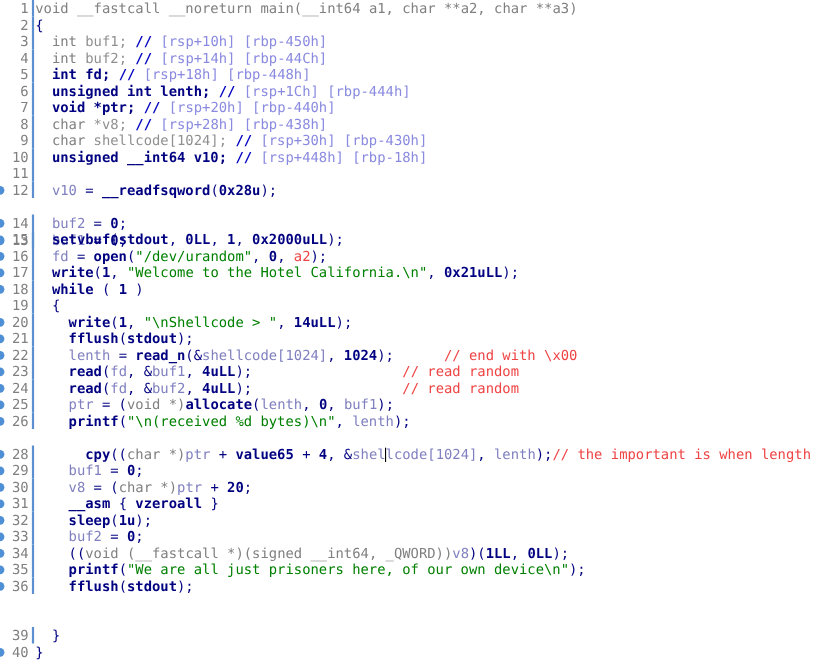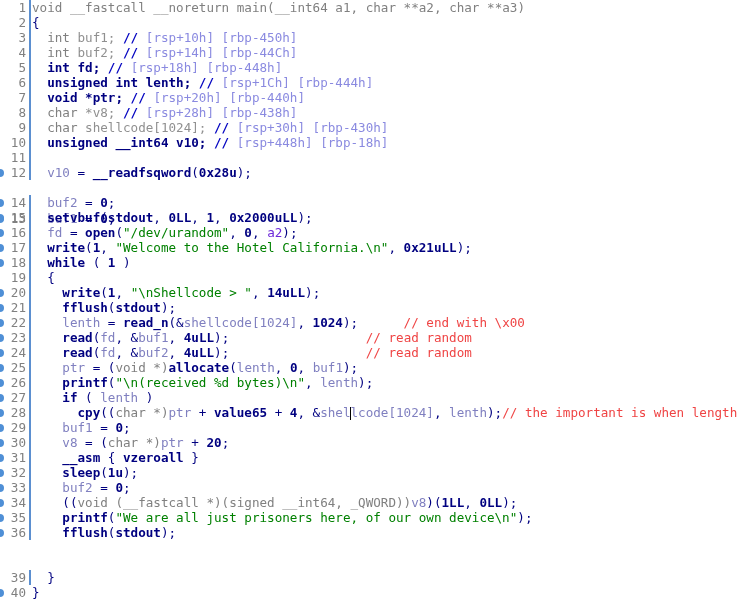--- a/index.html
+++ b/index.html
@@ -82,21 +82,21 @@
   }
 
   
   .t-plain   { color: #000080; }            
   .t-kw      { color: #000080; font-weight: bold; }  
   .t-kwdim   { color: #808080; }            
   .t-fn      { color: #000080; font-weight: bold; }  
   .t-num     { color: #000080; font-weight: bold; }  
   .t-var     { color: #8080c0; }            
   .t-vardim  { color: #909090; }            
-  .t-arg     { color: #6d28d9; }            
+  .t-arg     { color: #ef4444; }            
   .t-str     { color: #008000; }            
   .t-cmt     { color: #ef4444; }            
   .t-cmtmark { color: #0000c0; font-weight: bold; }  
   .t-stkoff  { color: #8a8ae0; }            
   .t-dim     { color: #808080; }            
 
   
   .caret {
     display: inline-block;
     width: 0;
@@ -129,21 +129,20 @@
     <div class="code-line" style="position: absolute; left: 0px; top: 240px; width: 743px;"><div class="gutter"><span class="addr-dot"></span><span class="lineno">17</span></div><span class="vbar"></span><div class="code-text"><span class="t-plain">  </span><span class="t-fn">write</span><span class="t-plain">(</span><span class="t-num">1</span><span class="t-plain">, </span><span class="t-str">"Welcome to the Hotel California.\n"</span><span class="t-plain">, </span><span class="t-num">0x21uLL</span><span class="t-plain">);</span></div></div>
     <div class="code-line" style="position: absolute; left: 0px; top: 255px; width: 726px;"><div class="gutter"><span class="addr-dot"></span><span class="lineno">18</span></div><span class="vbar"></span><div class="code-text"><span class="t-plain">  </span><span class="t-kw">while</span><span class="t-plain"> ( </span><span class="t-num">1</span><span class="t-plain"> )</span></div></div>
     <div class="code-line" style="position: absolute; left: 0px; top: 270px; width: 743px;"><div class="gutter"><span class="lineno">19</span></div><span class="vbar"></span><div class="code-text"><span class="t-plain">  {</span></div></div>
     <div class="code-line" style="position: absolute; left: 0px; top: 285px; width: 743px;"><div class="gutter"><span class="addr-dot"></span><span class="lineno">20</span></div><span class="vbar"></span><div class="code-text"><span class="t-plain">    </span><span class="t-fn">write</span><span class="t-plain">(</span><span class="t-num">1</span><span class="t-plain">, </span><span class="t-str">"\nShellcode &gt; "</span><span class="t-plain">, </span><span class="t-num">14uLL</span><span class="t-plain">);</span></div></div>
     <div class="code-line" style="position: absolute; left: 0px; top: 300px; width: 743px;"><div class="gutter"><span class="addr-dot"></span><span class="lineno">21</span></div><span class="vbar"></span><div class="code-text"><span class="t-plain">    </span><span class="t-fn">fflush</span><span class="t-plain">(</span><span class="t-fn">stdout</span><span class="t-plain">);</span></div></div>
     <div class="code-line" style="position: absolute; left: 0px; top: 315px; width: 743px;"><div class="gutter"><span class="addr-dot"></span><span class="lineno">22</span></div><span class="vbar"></span><div class="code-text"><span class="t-plain">    </span><span class="t-var">lenth</span><span class="t-plain"> = </span><span class="t-fn">read_n</span><span class="t-plain">(&amp;</span><span class="t-var">shellcode[1024]</span><span class="t-plain">, </span><span class="t-num">1024</span><span class="t-plain">);</span><span class="t-plain">      </span><span class="t-cmt">// end with \x00</span></div></div>
     <div class="code-line" style="position: absolute; left: 0px; top: 330px; width: 743px;"><div class="gutter"><span class="addr-dot"></span><span class="lineno">23</span></div><span class="vbar"></span><div class="code-text"><span class="t-plain">    </span><span class="t-fn">read</span><span class="t-plain">(</span><span class="t-var">fd</span><span class="t-plain">, &amp;</span><span class="t-var">buf1</span><span class="t-plain">, </span><span class="t-num">4uLL</span><span class="t-plain">);</span><span class="t-plain">                  </span><span class="t-cmt">// read random</span></div></div>
     <div class="code-line" style="position: absolute; left: 0px; top: 345px; width: 743px;"><div class="gutter"><span class="addr-dot"></span><span class="lineno">24</span></div><span class="vbar"></span><div class="code-text"><span class="t-plain">    </span><span class="t-fn">read</span><span class="t-plain">(</span><span class="t-var">fd</span><span class="t-plain">, &amp;</span><span class="t-var">buf2</span><span class="t-plain">, </span><span class="t-num">4uLL</span><span class="t-plain">);</span><span class="t-plain">                  </span><span class="t-cmt">// read random</span></div></div>
     <div class="code-line" style="position: absolute; left: 0px; top: 360px; width: 743px;"><div class="gutter"><span class="addr-dot"></span><span class="lineno">25</span></div><span class="vbar"></span><div class="code-text"><span class="t-plain">    </span><span class="t-var">ptr</span><span class="t-plain"> = (</span><span class="t-dim">void </span><span class="t-dim">*)</span><span class="t-fn">allocate</span><span class="t-plain">(</span><span class="t-var">lenth</span><span class="t-plain">, </span><span class="t-num">0</span><span class="t-plain">, </span><span class="t-var">buf1</span><span class="t-plain">);</span></div></div>
     <div class="code-line" style="position: absolute; left: 0px; top: 375px; width: 743px;"><div class="gutter"><span class="addr-dot"></span><span class="lineno">26</span></div><span class="vbar"></span><div class="code-text"><span class="t-plain">    </span><span class="t-fn">printf</span><span class="t-plain">(</span><span class="t-str">"\n(received %d bytes)\n"</span><span class="t-plain">, </span><span class="t-var">lenth</span><span class="t-plain">);</span></div></div>
-    <div class="code-line" style="position: absolute; left: 0px; top: 390px; width: 743px;"><div class="gutter"><span class="addr-dot"></span><span class="lineno">27</span></div><span class="vbar"></span><div class="code-text"><span class="t-plain">    </span><span class="t-kw">if</span><span class="t-plain"> ( </span><span class="t-var">lenth</span><span class="t-plain"> )</span></div></div>
     <div class="code-line" style="position: absolute; left: 0px; top: 405px; width: 743px;"><div class="gutter"><span class="addr-dot"></span><span class="lineno">28</span></div><span class="vbar"></span><div class="code-text"><span class="t-plain">      </span><span class="t-fn">cpy</span><span class="t-plain">((</span><span class="t-dim">char </span><span class="t-dim">*)</span><span class="t-var">ptr</span><span class="t-plain"> + </span><span class="t-num">value65</span><span class="t-plain"> + </span><span class="t-num">4</span><span class="t-plain">, &amp;</span><span class="t-var">shel</span><span class="caret"></span><span class="t-var">lcode[1024]</span><span class="t-plain">, </span><span class="t-var">lenth</span><span class="t-plain">);</span><span class="t-cmt">// the important is when length equal 0</span></div></div>
     <div class="code-line" style="position: absolute; left: 0px; top: 420px; width: 609px;"><div class="gutter"><span class="addr-dot"></span><span class="lineno">29</span></div><span class="vbar"></span><div class="code-text"><span class="t-plain">    </span><span class="t-var">buf1</span><span class="t-plain"> = </span><span class="t-num">0</span><span class="t-plain">;</span></div></div>
     <div class="code-line" style="position: absolute; left: 0px; top: 435px; width: 743px;"><div class="gutter"><span class="addr-dot"></span><span class="lineno">30</span></div><span class="vbar"></span><div class="code-text"><span class="t-plain">    </span><span class="t-var">v8</span><span class="t-plain"> = (</span><span class="t-dim">char </span><span class="t-dim">*)</span><span class="t-var">ptr</span><span class="t-plain"> + </span><span class="t-num">20</span><span class="t-plain">;</span></div></div>
     <div class="code-line" style="position: absolute; left: 0px; top: 450px; width: 743px;"><div class="gutter"><span class="addr-dot"></span><span class="lineno">31</span></div><span class="vbar"></span><div class="code-text"><span class="t-plain">    </span><span class="t-kw">__asm</span><span class="t-plain"> { </span><span class="t-kw">vzeroall</span><span class="t-plain"> }</span></div></div>
     <div class="code-line" style="position: absolute; left: 0px; top: 465px; width: 743px;"><div class="gutter"><span class="addr-dot"></span><span class="lineno">32</span></div><span class="vbar"></span><div class="code-text"><span class="t-plain">    </span><span class="t-fn">sleep</span><span class="t-plain">(</span><span class="t-num">1u</span><span class="t-plain">);</span></div></div>
     <div class="code-line" style="position: absolute; left: 0px; top: 480px; width: 743px;"><div class="gutter"><span class="addr-dot"></span><span class="lineno">33</span></div><span class="vbar"></span><div class="code-text"><span class="t-plain">    </span><span class="t-var">buf2</span><span class="t-plain"> = </span><span class="t-num">0</span><span class="t-plain">;</span></div></div>
     <div class="code-line" style="position: absolute; left: 0px; top: 495px; width: 743px;"><div class="gutter"><span class="addr-dot"></span><span class="lineno">34</span></div><span class="vbar"></span><div class="code-text"><span class="t-plain">    </span><span class="t-plain">((</span><span class="t-dim">void </span><span class="t-dim">(</span><span class="t-dim">__fastcall </span><span class="t-dim">*)(</span><span class="t-dim">signed </span><span class="t-dim">__int64</span><span class="t-dim">, </span><span class="t-dim">_QWORD</span><span class="t-dim">))</span><span class="t-var">v8</span><span class="t-plain">)(</span><span class="t-num">1LL</span><span class="t-plain">, </span><span class="t-num">0LL</span><span class="t-plain">);</span></div></div>
     <div class="code-line" style="position: absolute; left: 0px; top: 510px; width: 743px;"><div class="gutter"><span class="addr-dot"></span><span class="lineno">35</span></div><span class="vbar"></span><div class="code-text"><span class="t-plain">    </span><span class="t-fn">printf</span><span class="t-plain">(</span><span class="t-str">"We are all just prisoners here, of our own device\n"</span><span class="t-plain">);</span></div></div>
     <div class="code-line" style="position: absolute; left: 0px; top: 525px; width: 743px; padding-left: 44px;"><div class="gutter"><span class="addr-dot"></span><span class="lineno">36</span></div><span class="vbar"></span><div class="code-text"><span class="t-plain">    </span><span class="t-fn">fflush</span><span class="t-plain">(</span><span class="t-fn">stdout</span><span class="t-plain">);</span></div></div>
     <div class="code-line" style="position: absolute; left: 0px; top: 570px; width: 743px;"><div class="gutter"><span class="lineno">39</span></div><span class="vbar"></span><div class="code-text"><span class="t-plain">  }</span></div></div>

